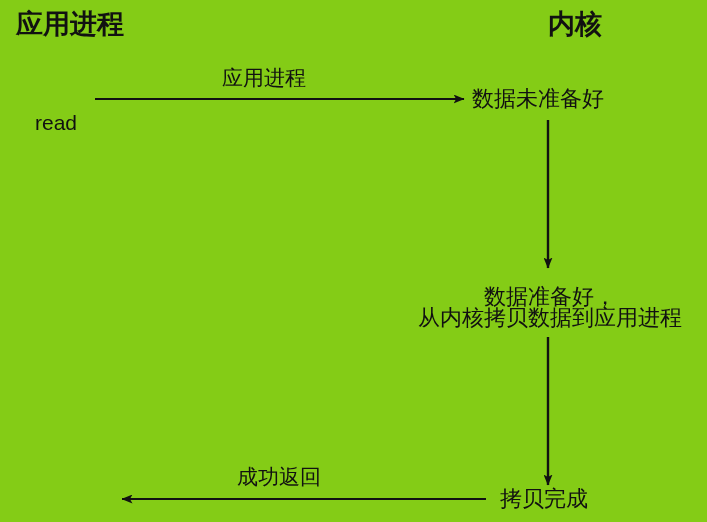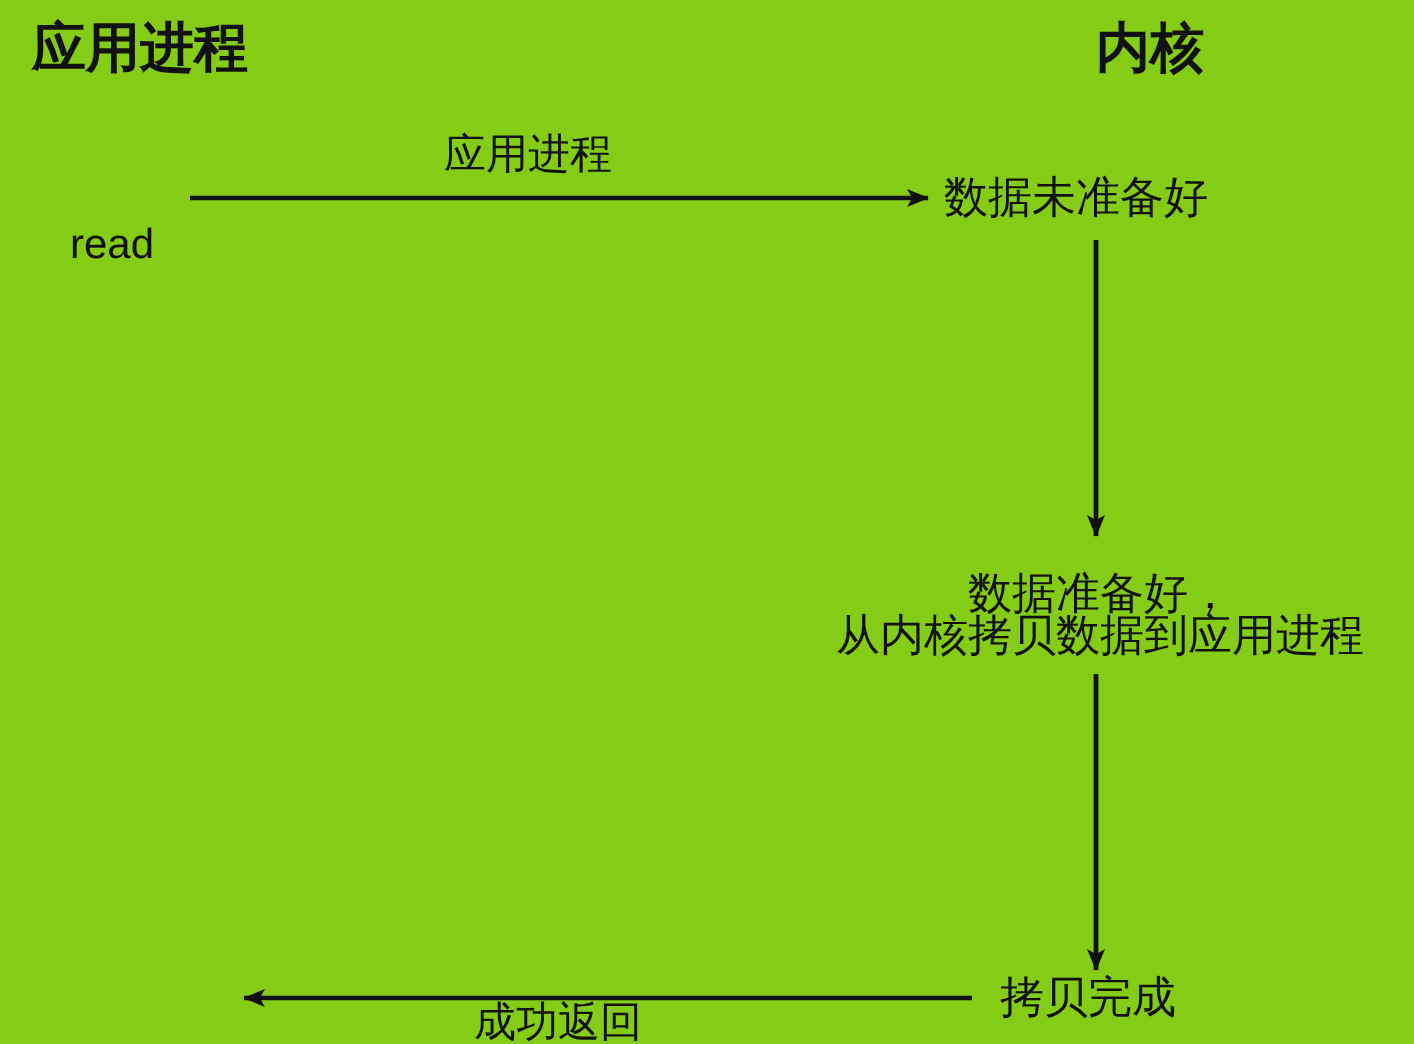--- a/index.html
+++ b/index.html
@@ -83,18 +83,18 @@
   <div class="lbl mono-label" style="left:35px; top:88px;">read</div>
 
   <div class="lbl edge-label" style="left:222px; top:67px;">应用进程</div>
 
   <div class="lbl node" style="left:472px; top:88px;">数据未准备好</div>
 
   <div class="lbl node ctr" style="left:550px; top:276px;margin-top:10px;">数据准备好，</div>
 
   <div class="lbl node ctr" style="left:550px; top:307px;">从内核拷贝数据到应用进程</div>
 
-  <div class="lbl edge-label" style="left:237px; top:466px;margin-top:35px;">成功返回</div>
+  <div class="lbl edge-label" style="left:237px; top:466px;">成功返回</div>
 
   <div class="lbl node" style="left:500px; top:488px;">拷贝完成</div>
 
 
 </div>
 
 </body></html>

